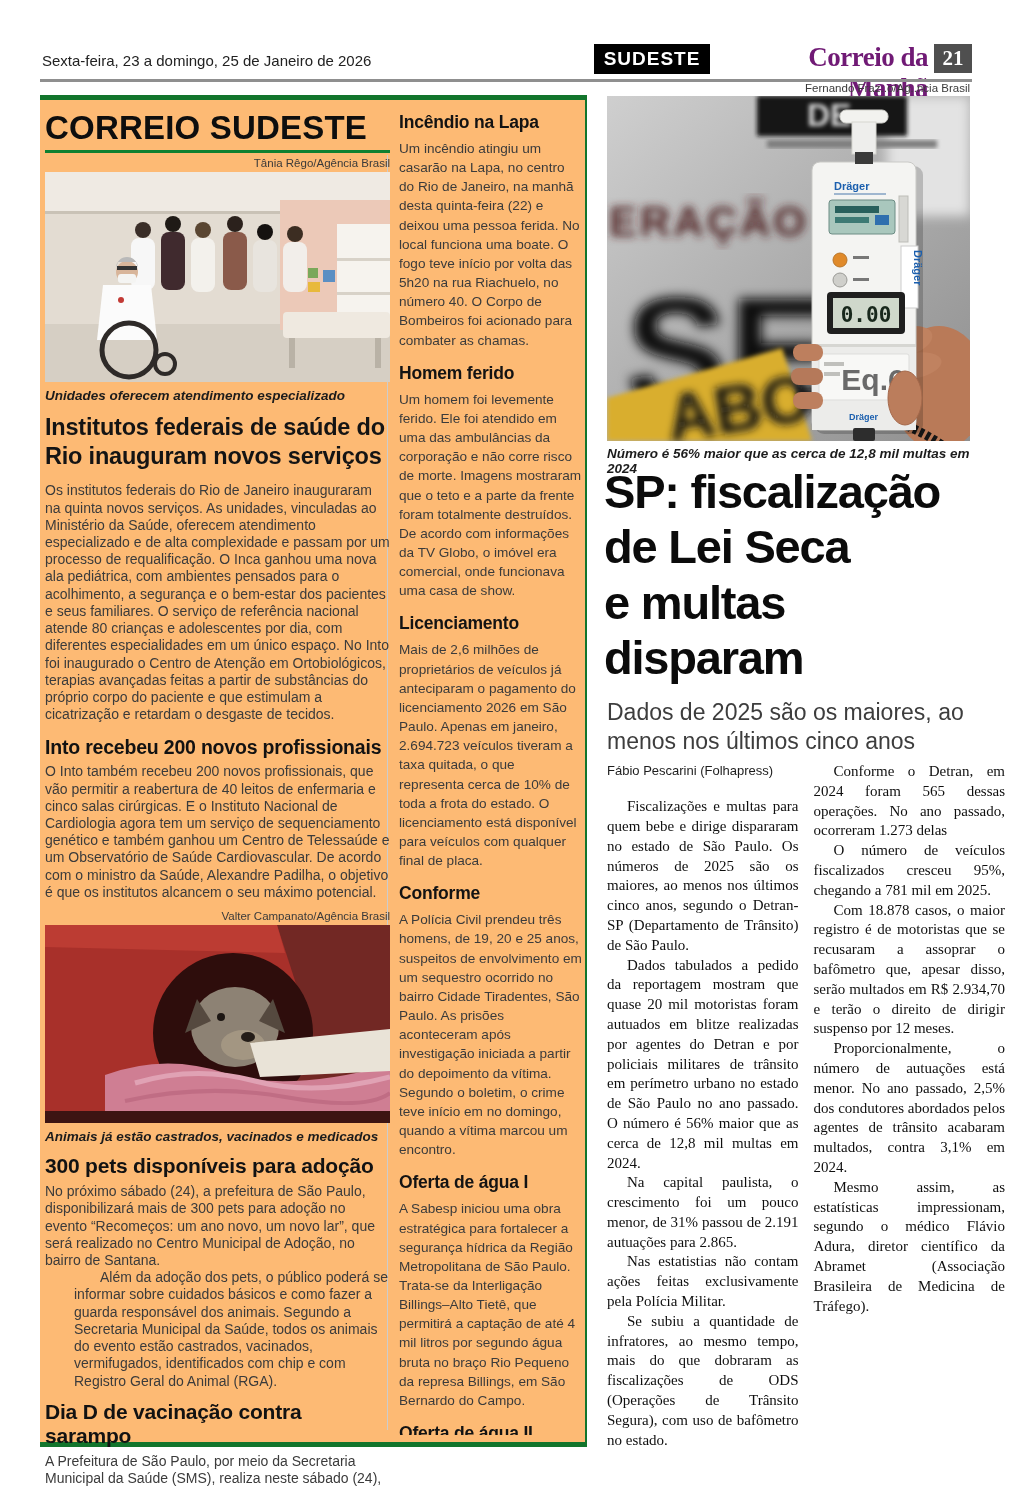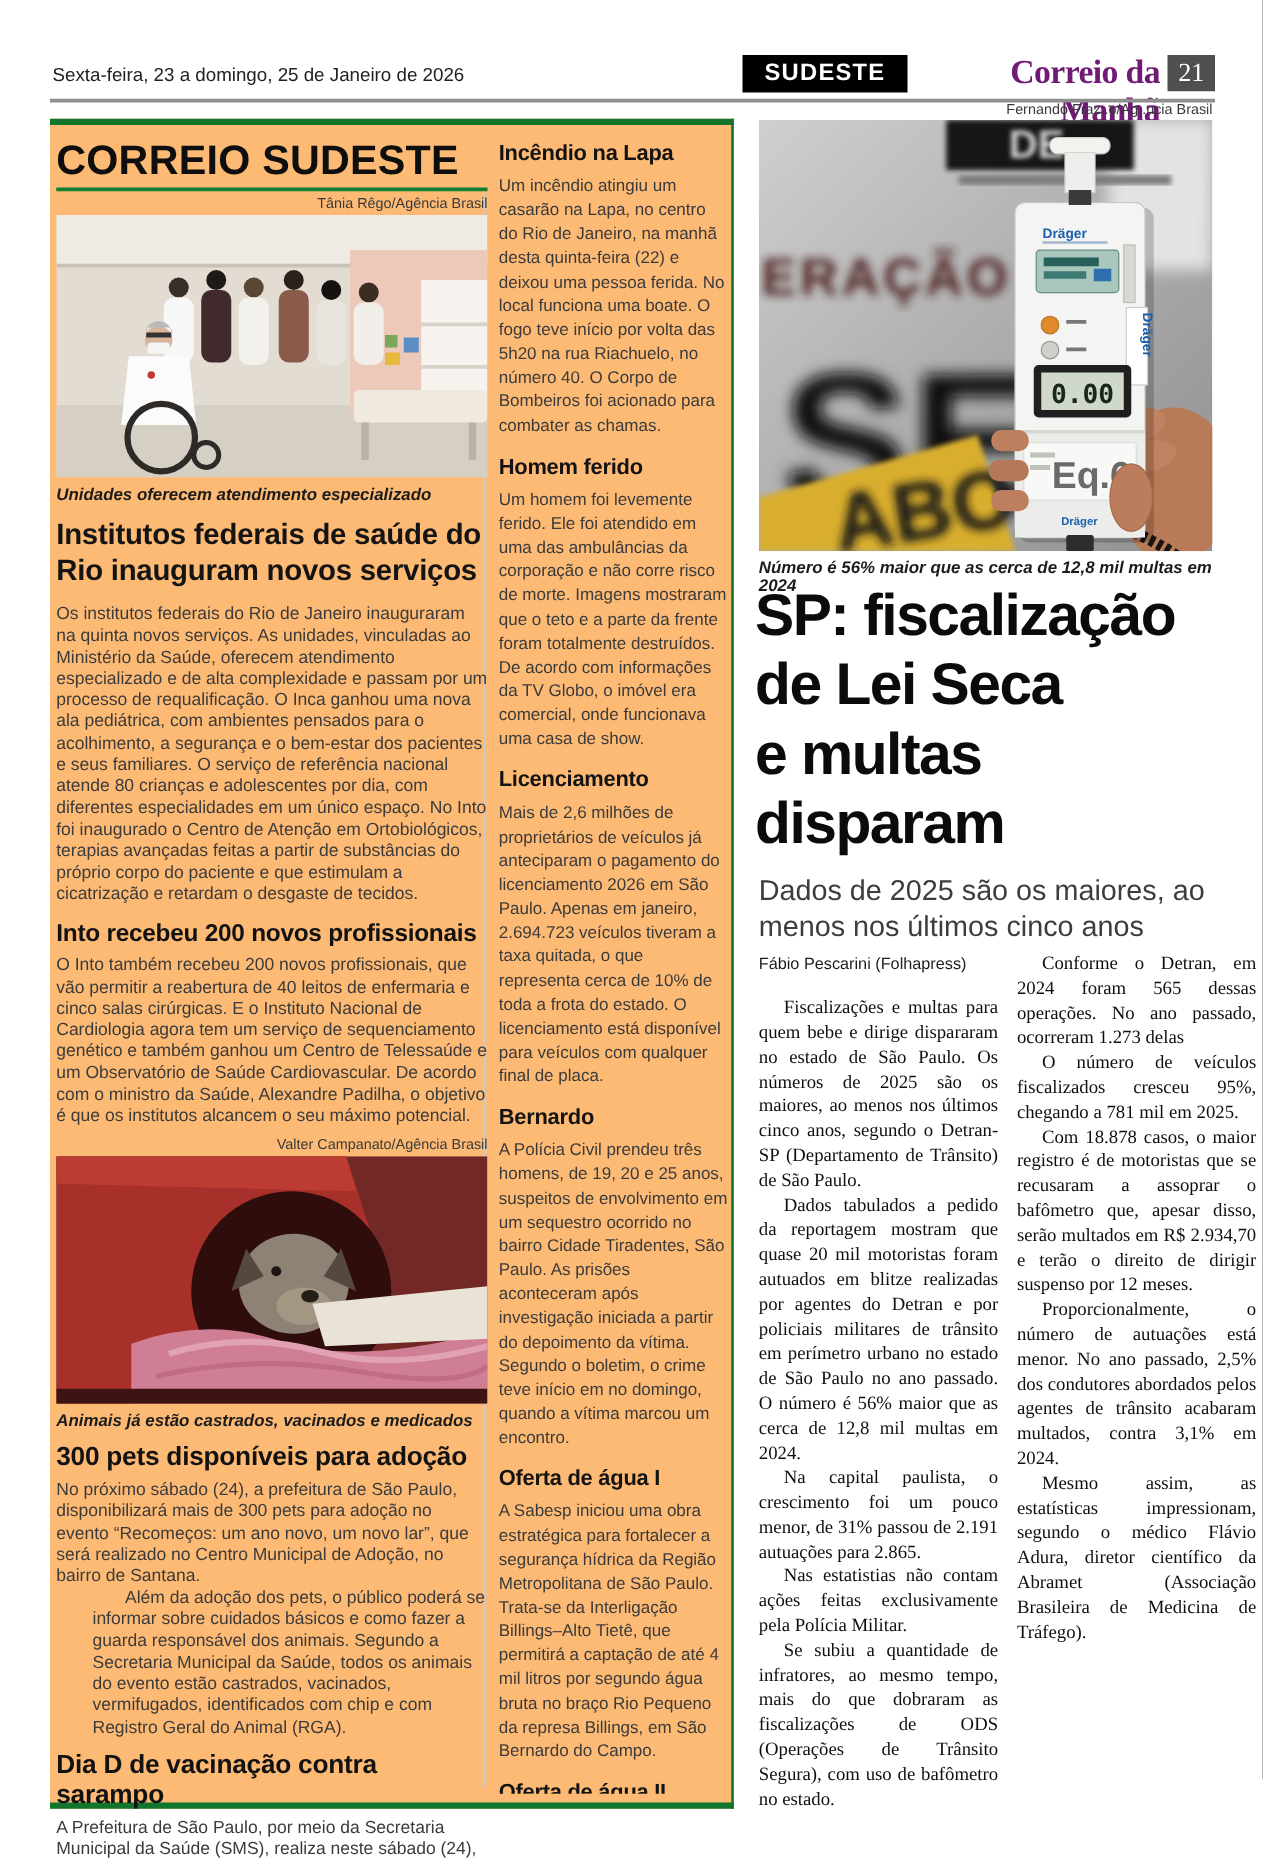--- a/index.html
+++ b/index.html
@@ -5,33 +5,33 @@
   * { margin:0; padding:0; box-sizing:border-box; }
   html,body { background:#888; }
   .page {
     position:relative; width:1010px; height:1488px; margin:0 auto;
     background:#ffffff; overflow:hidden;
     font-family:"Liberation Sans","DejaVu Sans",sans-serif;
   }
   
   .date-line { position:absolute; left:42px; top:52px; font-size:15px; color:#222; }
   .section-box {
-    position:absolute; left:594px; top:44px; width:132px; height:30px;
+    position:absolute; left:594px; top:44px; width:116px; height:30px;
     background:#000; color:#fff; font-weight:700; font-size:19px; letter-spacing:1px;
     display:flex; align-items:center; justify-content:center;
   }
   .masthead {
     position:absolute; left:762px; top:42px; width:166px;
     font-family:"Liberation Serif","DejaVu Serif",serif;
     font-weight:700; font-size:27px; color:#701a75; letter-spacing:-0.5px; text-align:right;
   }
   .pagenum-box {
     position:absolute; left:934px; top:44px; width:38px; height:29px;
     background:#4f4f4f; color:#fff; font-family:"Liberation Serif",serif;
-    font-weight:400; font-size:21px; display:flex; align-items:center; justify-content:center;
+    font-weight:700; font-size:21px; display:flex; align-items:center; justify-content:center;
   }
   .header-rule { position:absolute; left:40px; top:79px; width:932px; height:3px; background:#8f8f8f; }
 
   
   .left-box {
     position:absolute; left:40px; top:95px; width:547px; height:1352px;
     border-top:5px solid #12752c; border-bottom:5px solid #12752c; border-right:2px solid #12752c;
     background:#fdba74;
   }
   .col-left { position:absolute; left:5px; top:9px; width:345px; }
@@ -188,21 +188,21 @@
       </div>
       <div class="brief">
         <h3>Homem ferido</h3>
         <p>Um homem foi levemente ferido. Ele foi atendido em uma das ambulâncias da corporação e não corre risco de morte. Imagens mostraram que o teto e a parte da frente foram totalmente destruídos. De acordo com informações da TV Globo, o imóvel era comercial, onde funcionava uma casa de show.</p>
       </div>
       <div class="brief">
         <h3>Licenciamento</h3>
         <p>Mais de 2,6 milhões de proprietários de veículos já anteciparam o pagamento do licenciamento 2026 em São Paulo. Apenas em janeiro, 2.694.723 veículos tiveram a taxa quitada, o que representa cerca de 10% de toda a frota do estado. O licenciamento está disponível para veículos com qualquer final de placa.</p>
       </div>
       <div class="brief">
-        <h3>Bernardo</h3>
+        <h3>Conforme</h3>
         <p>A Polícia Civil prendeu três homens, de 19, 20 e 25 anos, suspeitos de envolvimento em um sequestro ocorrido no bairro Cidade Tiradentes, São Paulo. As prisões aconteceram após investigação iniciada a partir do depoimento da vítima. Segundo o boletim, o crime teve início em no domingo, quando a vítima marcou um encontro.</p>
       </div>
       <div class="brief">
         <h3>Oferta de água I</h3>
         <p>A Sabesp iniciou uma obra estratégica para fortalecer a segurança hídrica da Região Metropolitana de São Paulo. Trata-se da Interligação Billings–Alto Tietê, que permitirá a captação de até 4 mil litros por segundo água bruta no braço Rio Pequeno da represa Billings, em São Bernardo do Campo.</p>
       </div>
       <div class="brief">
         <h3>Oferta de água II</h3>
 
       </div>

